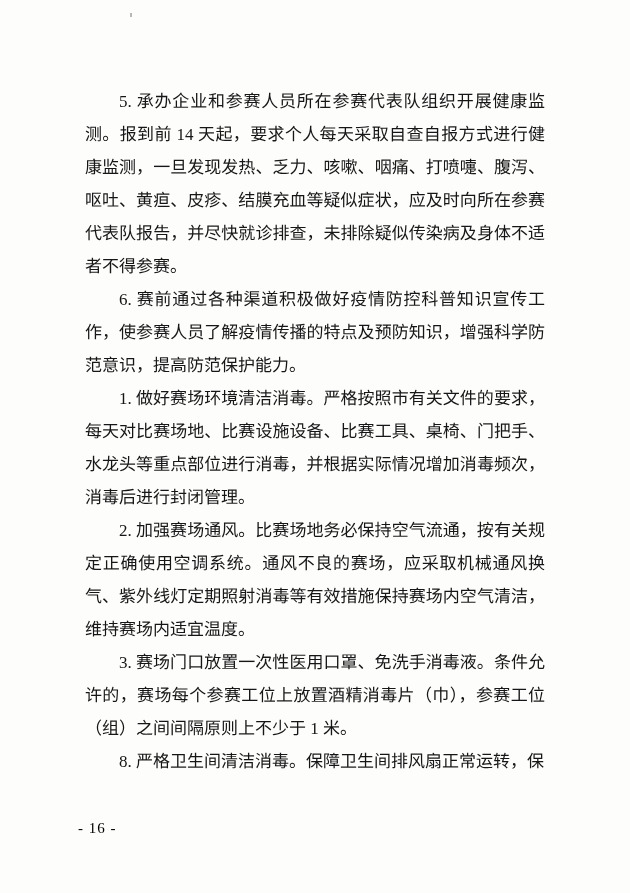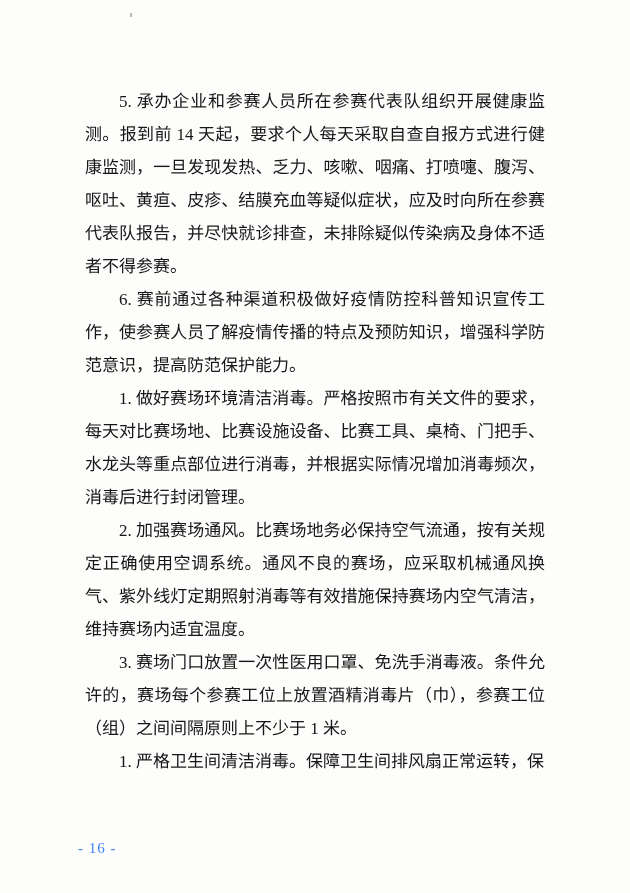--- a/index.html
+++ b/index.html
@@ -36,22 +36,21 @@
   .para.heading {
     text-align: left;
     letter-spacing: 0.5px;
   }
   .page-number {
     position: absolute;
     left: 78px;
     top: 820px;
     font-size: 15px;
     letter-spacing: 1px;
-    color: #3b82f6;
-    margin-top: 20px;
+    color: #000000;
   }
   .speck {
     position: absolute;
     left: 130px;
     top: 13px;
     width: 2px;
     height: 4px;
     background: #9a9a9a;
     opacity: 0.7;
   }
@@ -60,16 +59,16 @@
 <body>
 
 <div class="page">
   <span class="speck"></span>
   <div class="content" id="content">
       <p class="para body">5. 承办企业和参赛人员所在参赛代表队组织开展健康监测。报到前 14 天起，要求个人每天采取自查自报方式进行健康监测，一旦发现发热、乏力、咳嗽、咽痛、打喷嚏、腹泻、呕吐、黄疸、皮疹、结膜充血等疑似症状，应及时向所在参赛代表队报告，并尽快就诊排查，未排除疑似传染病及身体不适者不得参赛。</p>
       <p class="para body">6. 赛前通过各种渠道积极做好疫情防控科普知识宣传工作，使参赛人员了解疫情传播的特点及预防知识，增强科学防范意识，提高防范保护能力。</p>
       <p class="para body">1. 做好赛场环境清洁消毒。严格按照市有关文件的要求，每天对比赛场地、比赛设施设备、比赛工具、桌椅、门把手、水龙头等重点部位进行消毒，并根据实际情况增加消毒频次，消毒后进行封闭管理。</p>
       <p class="para body">2. 加强赛场通风。比赛场地务必保持空气流通，按有关规定正确使用空调系统。通风不良的赛场，应采取机械通风换气、紫外线灯定期照射消毒等有效措施保持赛场内空气清洁，维持赛场内适宜温度。</p>
       <p class="para body">3. 赛场门口放置一次性医用口罩、免洗手消毒液。条件允许的，赛场每个参赛工位上放置酒精消毒片（巾），参赛工位（组）之间间隔原则上不少于 1 米。</p>
-      <p class="para body">1. 严格卫生间清洁消毒。保障卫生间排风扇正常运转，保</p>
+      <p class="para body">8. 严格卫生间清洁消毒。保障卫生间排风扇正常运转，保</p>
     </div>
   <div class="page-number">- 16 -</div>
 </div>
 
 </body></html>

